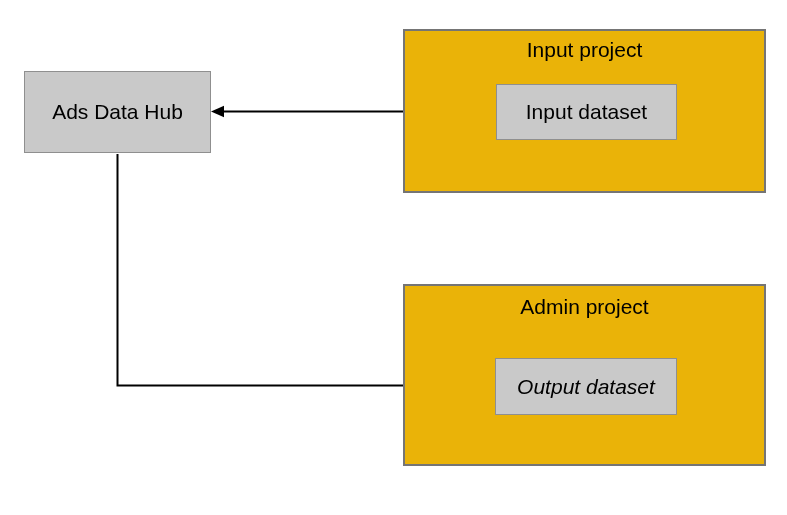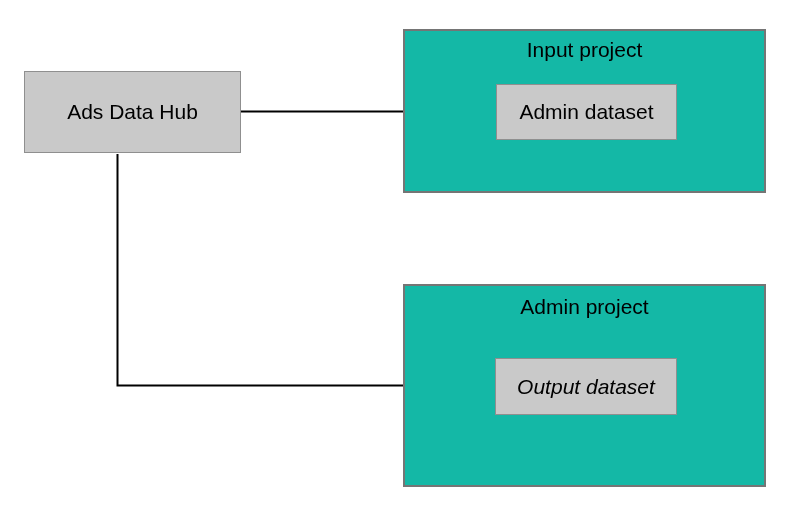--- a/index.html
+++ b/index.html
@@ -31,37 +31,37 @@
     display: flex;
     align-items: center;
     justify-content: center;
     font-size: 21px;
     line-height: 1.1;
     box-sizing: border-box;
     text-align: center;
   }
   .container-box {
     position: absolute;
-    background: #14b8a6;
+    background: #eab308;
     border: 2px solid #757575;
     box-sizing: border-box;
   }
   .container-title {
     position: absolute;
     left: 0;
     right: 0;
     text-align: center;
     font-size: 21px;
     line-height: 1.15;
   }
-  .node-ads-data-hub   { left: 24px;  top: 71px;  width: 217px; height: 82px; }
+  .node-ads-data-hub   { left: 24px;  top: 71px;  width: 187px; height: 82px; }
   .box-input-project   { left: 403px; top: 29px;  width: 363px; height: 164px; }
   .title-input-project { top: 7px; }
   .node-input-dataset  { left: 91px;  top: 53px;  width: 181px; height: 56px; }
-  .box-admin-project   { left: 403px; top: 284px; width: 363px; height: 203px; }
+  .box-admin-project   { left: 403px; top: 284px; width: 363px; height: 182px; }
   .title-admin-project { top: 9px; }
   .node-output-dataset { left: 90px;  top: 72px;  width: 182px; height: 57px; font-style: italic; }
 </style>
 </head>
 <body>
 
 <div class="canvas">
 
   <svg class="connectors" viewBox="0 0 787 515" xmlns="http://www.w3.org/2000/svg">
 
@@ -76,21 +76,21 @@
     </g>
   </svg>
 
   <div class="node node-ads-data-hub">
     <span>Ads Data Hub</span>
   </div>
 
   <div class="container-box box-input-project">
     <div class="container-title title-input-project">Input project</div>
     <div class="node node-input-dataset">
-      <span>Admin dataset</span>
+      <span>Input dataset</span>
     </div>
   </div>
 
   <div class="container-box box-admin-project">
     <div class="container-title title-admin-project">Admin project</div>
     <div class="node node-output-dataset">
       <span>Output dataset</span>
     </div>
   </div>
 

